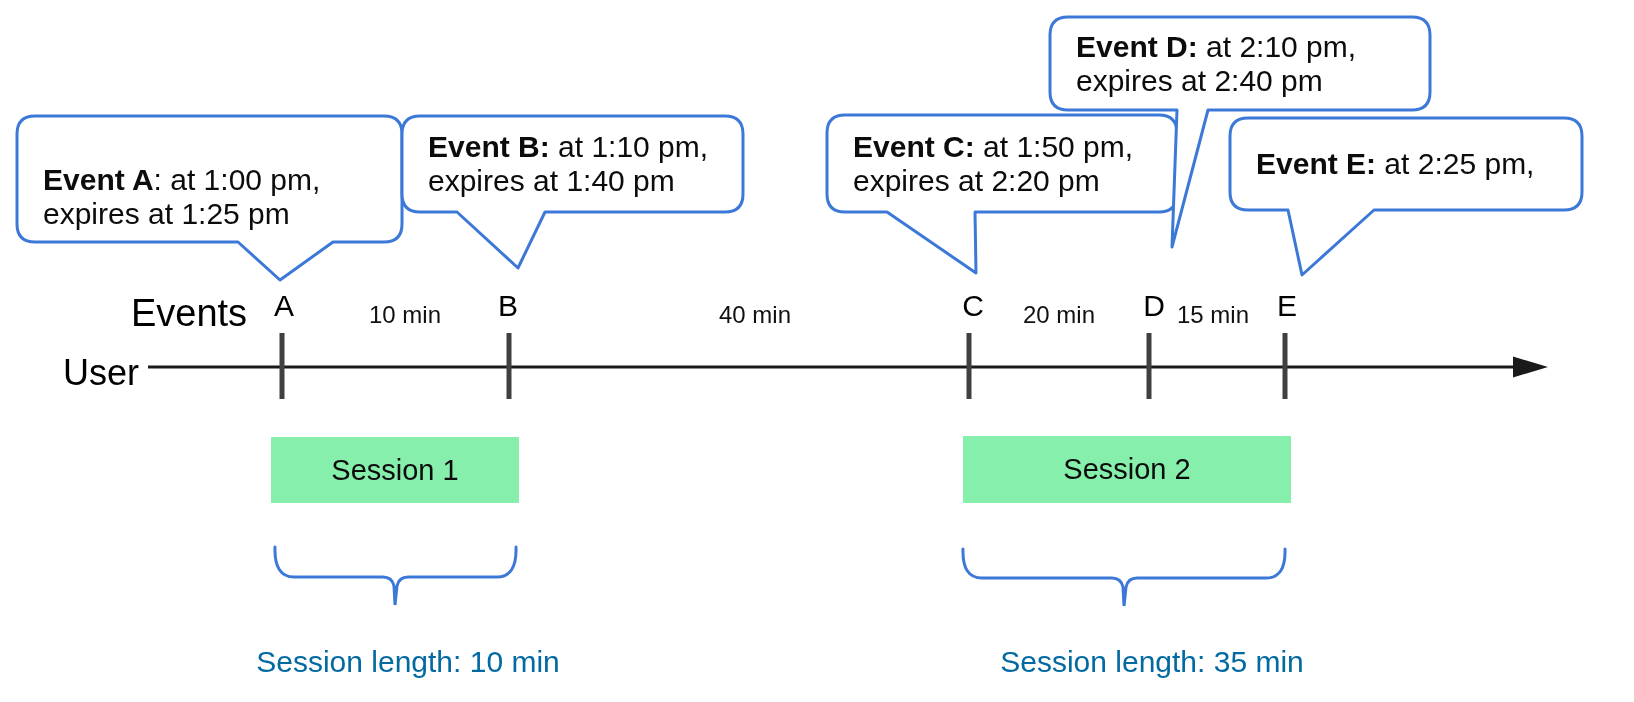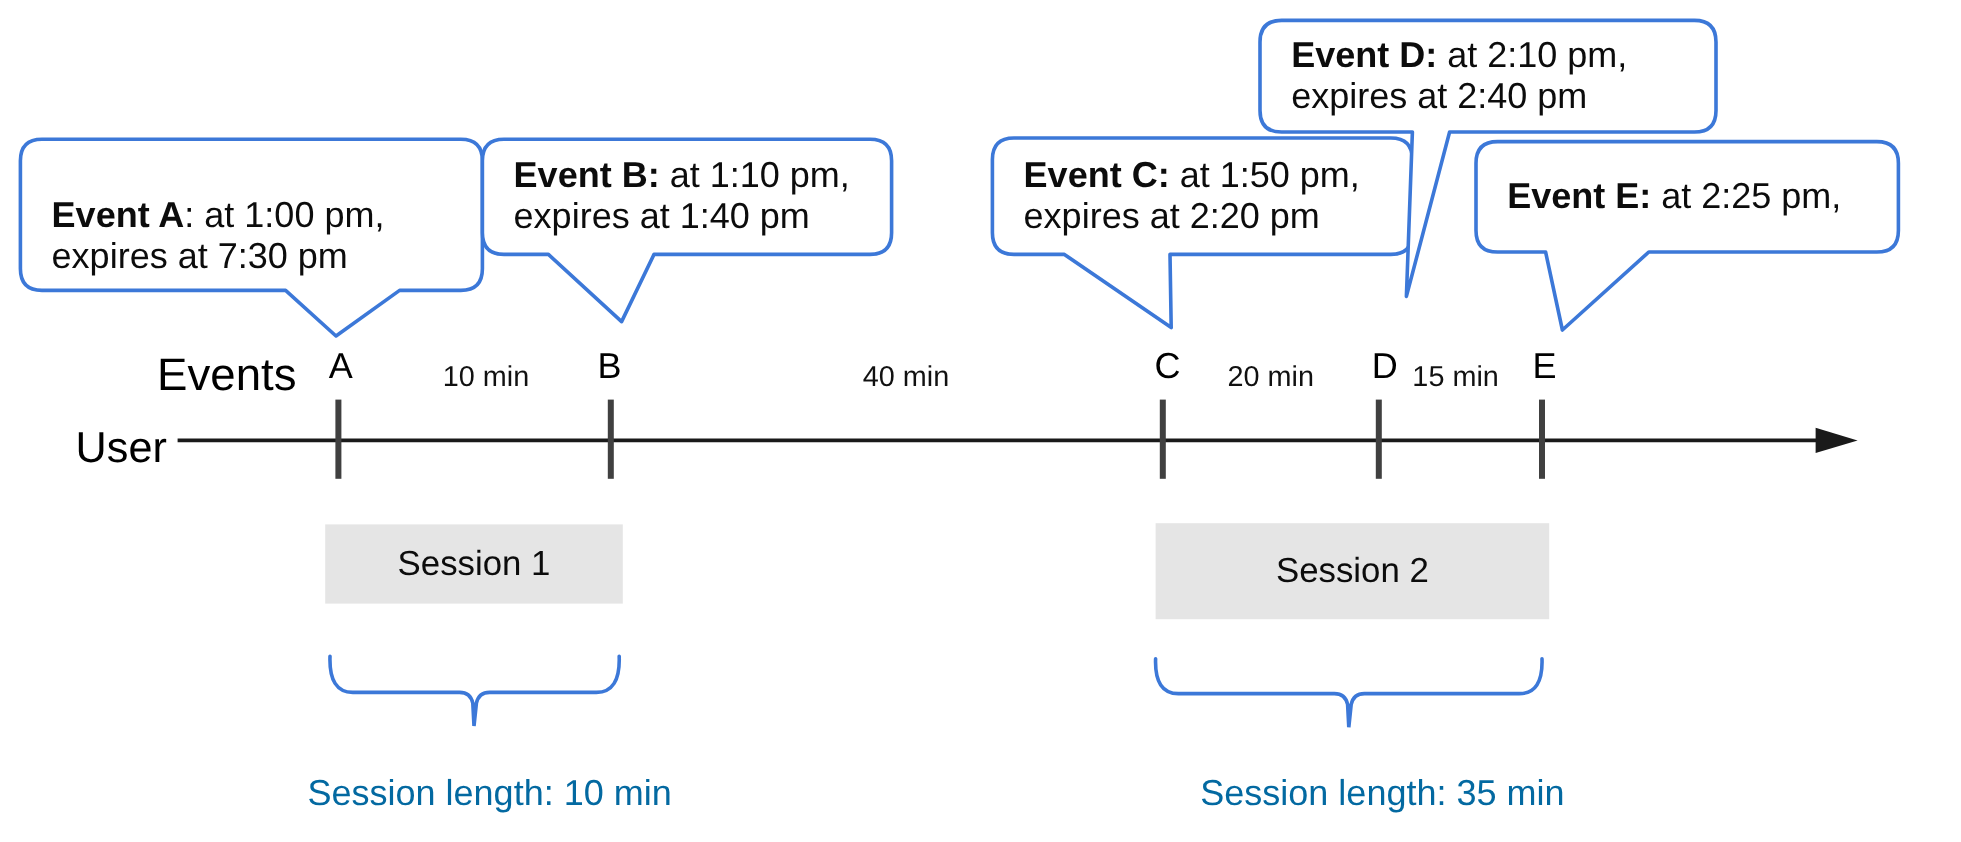--- a/index.html
+++ b/index.html
@@ -9,21 +9,21 @@
     font-family:"Liberation Sans","DejaVu Sans",sans-serif;color:#000;
   }
   svg.layer{position:absolute;left:0;top:0;width:1634px;height:702px;}
   .txt{position:absolute;white-space:nowrap;}
   .center{transform:translateX(-50%);}
   .events-label{font-size:38px;}
   .user-label{font-size:36px;}
   .ev-letter{font-size:30px;}
   .gap-label{font-size:24px;color:#111;}
   .session-box{
-    position:absolute;background:#e5e5e5;display:flex;align-items:center;justify-content:center;
+    position:absolute;background:#86efac;display:flex;align-items:center;justify-content:center;
     font-size:29px;color:#0c0c0c;
   }
   .session-length{font-size:30px;color:#0369a1;}
   .bubble-text{
     position:absolute;display:flex;flex-direction:column;justify-content:center;
     padding-left:26px;box-sizing:border-box;font-size:30px;line-height:34px;color:#0c0c0c;
   }
   .bubble-text b{font-weight:700;}
 </style>
 </head>
@@ -47,21 +47,21 @@
 
     <path d="M845 115 H1159 Q1177 115 1177 133 V194 Q1177 212 1159 212 H975 L976 273 L887 212 H845 Q827 212 827 194 V133 Q827 115 845 115 Z" fill="#ffffff" stroke="#3c78d8" stroke-width="3" stroke-linejoin="round"></path>
     <path d="M1248 118 H1564 Q1582 118 1582 136 V192 Q1582 210 1564 210 H1374 L1302 275 L1288 210 H1248 Q1230 210 1230 192 V136 Q1230 118 1248 118 Z" fill="#ffffff" stroke="#3c78d8" stroke-width="3" stroke-linejoin="round"></path>
     <path d="M1068 17 H1412 Q1430 17 1430 35 V92 Q1430 110 1412 110 H1208 L1172 247 L1177 110 H1068 Q1050 110 1050 92 V35 Q1050 17 1068 17 Z" fill="#ffffff" stroke="#3c78d8" stroke-width="3" stroke-linejoin="round"></path>
     <path d="M35 116 H384 Q402 116 402 134 V224 Q402 242 384 242 H333 L280 280 L238 242 H35 Q17 242 17 224 V134 Q17 116 35 116 Z" fill="#ffffff" stroke="#3c78d8" stroke-width="3" stroke-linejoin="round"></path>
     <path d="M420 116 H725 Q743 116 743 134 V194 Q743 212 725 212 H545 L518 268 L457 212 H420 Q402 212 402 194 V134 Q402 116 420 116 Z" fill="#ffffff" stroke="#3c78d8" stroke-width="3" stroke-linejoin="round"></path>
   </svg>
 
   <div class="bubble-text" style="left:17px;top:134px;width:435px;height:126px;">
     <div><b>Event A</b><span>: at 1:00 pm,</span></div>
-    <div>expires at 7:30 pm</div>
+    <div>expires at 1:25 pm</div>
   </div>
   <div class="bubble-text" style="left:402px;top:116px;width:341px;height:96px;">
     <div><b>Event B:</b><span> at 1:10 pm,</span></div>
     <div>expires at 1:40 pm</div>
   </div>
   <div class="bubble-text" style="left:827px;top:115px;width:350px;height:97px;">
     <div><b>Event C:</b><span> at 1:50 pm,</span></div>
     <div>expires at 2:20 pm</div>
   </div>
   <div class="bubble-text" style="left:1050px;top:17px;width:380px;height:93px;">
@@ -82,20 +82,20 @@
   <div class="txt center ev-letter" style="left:1287px;top:289px;">E</div>
 
   <div class="txt center gap-label" style="left:405px;top:301px;">10 min</div>
   <div class="txt center gap-label" style="left:755px;top:301px;">40 min</div>
   <div class="txt center gap-label" style="left:1059px;top:301px;">20 min</div>
   <div class="txt center gap-label" style="left:1213px;top:301px;">15 min</div>
 
   <div class="session-box" style="left:271px;top:437px;width:248px;height:66px;">
     <span>Session 1</span>
   </div>
-  <div class="session-box" style="left:963px;top:436px;width:328px;height:80px;">
+  <div class="session-box" style="left:963px;top:436px;width:328px;height:67px;">
     <span>Session 2</span>
   </div>
 
   <div class="txt center session-length" style="left:408px;top:645px;">Session length: 10 min</div>
   <div class="txt center session-length" style="left:1152px;top:645px;">Session length: 35 min</div>
 
 </div>
 
 </body></html>

